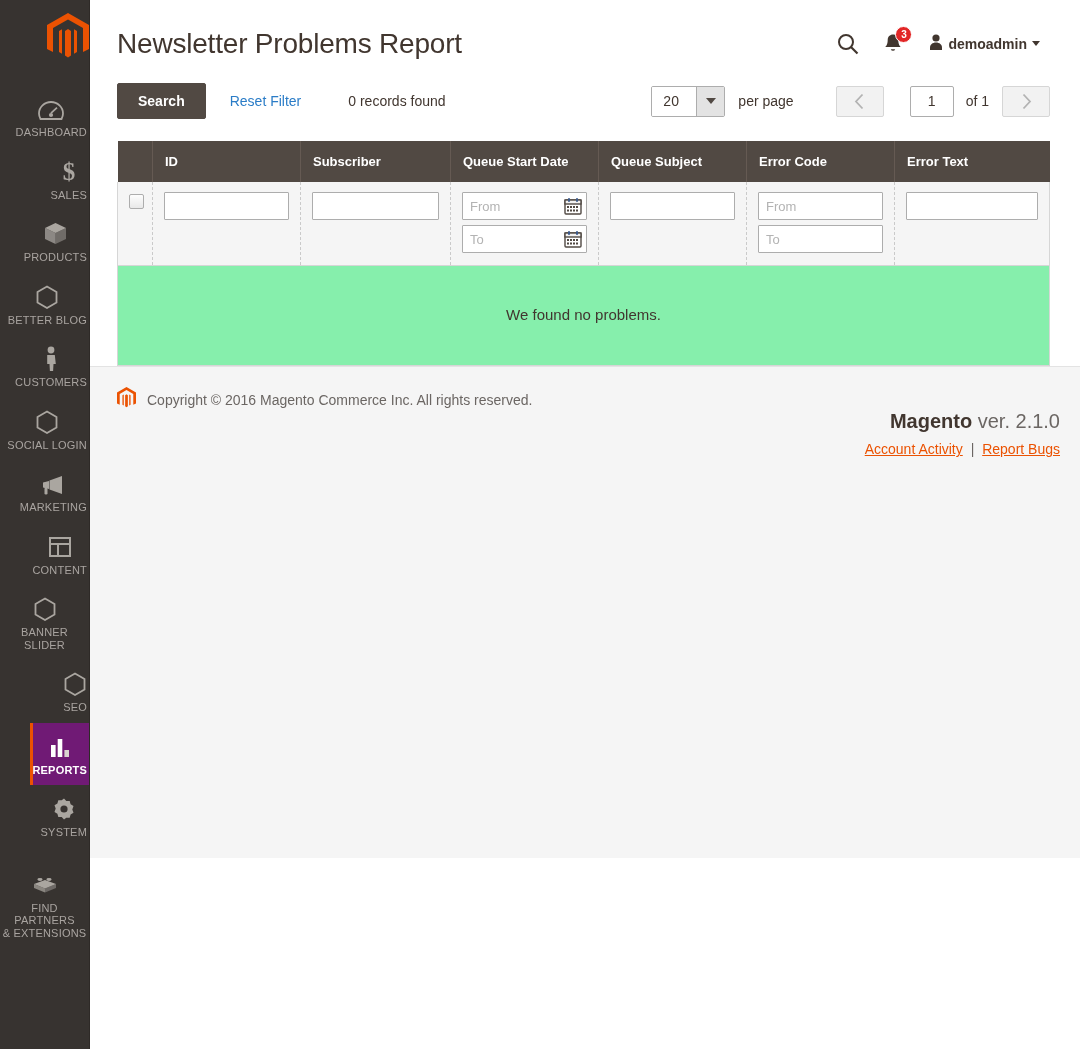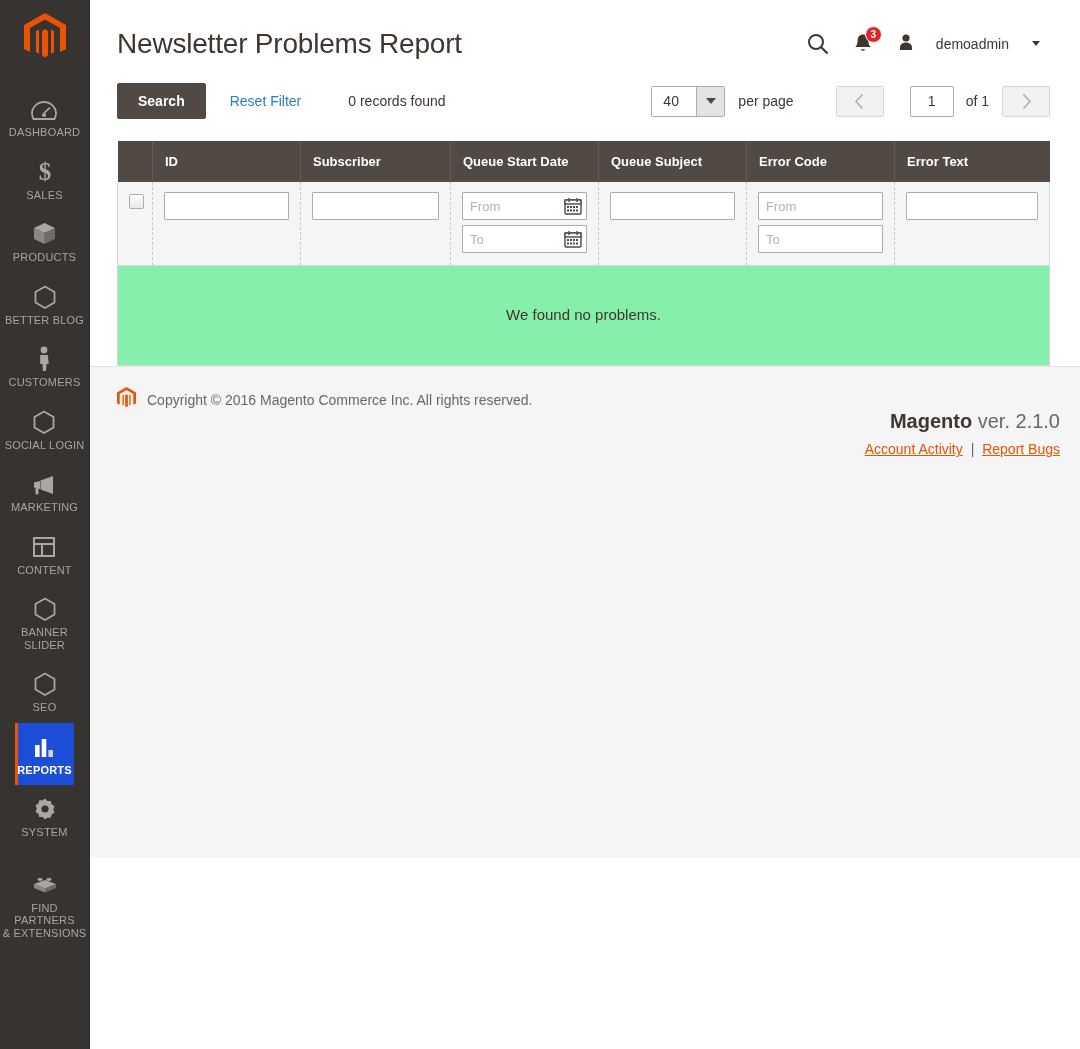--- a/index.html
+++ b/index.html
@@ -9,21 +9,21 @@
     background: #ffffff;
     font-family: "Liberation Sans", sans-serif;
     overflow: hidden;
   }
   .app { display: flex; width: 1080px; height: 1049px; }
 
   
   .sidebar {
     width: 90px; min-width: 90px; height: 1049px;
     background: #373330;
-    display: flex; flex-direction: column; align-items: center;
+    display: flex; flex-direction: column; align-items: flex-end;
     border-right: 1px solid #2e2a27;
   }
   .logo-wrap {
     height: 72px; display: flex; align-items: center; justify-content: center;
   }
   .logo-svg { width: 42px; height: 46px; display: block; }
   .nav-divider {
     height: 1px; background: #60585244; margin: 4px 18px 8px 18px;
   }
   .nav-item {
@@ -32,21 +32,21 @@
     min-height: 62px;
   }
   .nav-item .ico {
     height: 26px; display: flex; align-items: flex-end; justify-content: center;
     margin-bottom: 5px; color: #aaa6a0;
   }
   .nav-item .lbl {
     font-size: 11px; letter-spacing: .2px; color: #a9a4a0;
     text-align: center; line-height: 12.5px; font-family: "Liberation Sans", sans-serif;
   }
-  .nav-item.active { background: #1d4ed8; }
+  .nav-item.active { background: #701a75; }
   .nav-item.active .lbl { color: #ffffff; font-weight: bold; }
   .nav-item.active .ico { color: #ffffff; }
   .nav-item.active::before {
     content:""; position:absolute; left:0; top:0; bottom:0; width:3px; background:#eb5202;
   }
   .nav-item svg { display:block; }
 
   
   .main {
     flex: 1; height: 858px; background: #ffffff;
@@ -63,21 +63,21 @@
   }
   .header-actions { display:flex; align-items:center; gap: 24px; padding-right: 20px;}
   .icon-btn { cursor:pointer; display:flex; align-items:center; position:relative; color:#41362f;}
   .bell-badge {
     position:absolute; top:-7px; right:-9px;
     background:#e22626; color:#fff; border-radius:50%;
     min-width:17px; height:17px; font-size:10px; font-weight:bold;
     display:flex; align-items:center; justify-content:center;
     border: 1.5px solid #fff; padding: 0 2px;
   }
-  .admin-user { display:flex; align-items:center; gap:21px; cursor:pointer; }
+  .admin-user { display:flex; align-items:center; gap:3px; cursor:pointer;font-weight:bold; }
   .admin-name { font-size:14px; color:#41362f; }
   .caret-dn {
     width:0;height:0;border-left:4.5px solid transparent;border-right:4.5px solid transparent;
     border-top:5px solid #41362f; margin-left:2px;
   }
 
   
   .toolbar {
     display:flex; align-items:center; padding: 18px 30px 12px 27px;
   }
@@ -369,21 +369,21 @@
       </div>
     </div>
 
     <div class="toolbar">
       <button class="btn-search">Search</button>
       <a class="link-reset">Reset Filter</a>
       <span class="records-found">0 records found</span>
 
       <div class="pager">
         <div class="perpage-select">
-          <span class="perpage-value">40</span>
+          <span class="perpage-value">20</span>
           <span class="perpage-arrow">
               <i></i>
             </span>
         </div>
         <span class="perpage-label">per page</span>
         <span class="pg-btn pg-prev">
           <svg width="11" height="17" viewBox="0 0 11 17">
               <polyline points="8.5,1.5 2,8.5 8.5,15.5" fill="none" stroke="currentColor" stroke-width="1.8"></polyline>
             </svg>
         </span>

